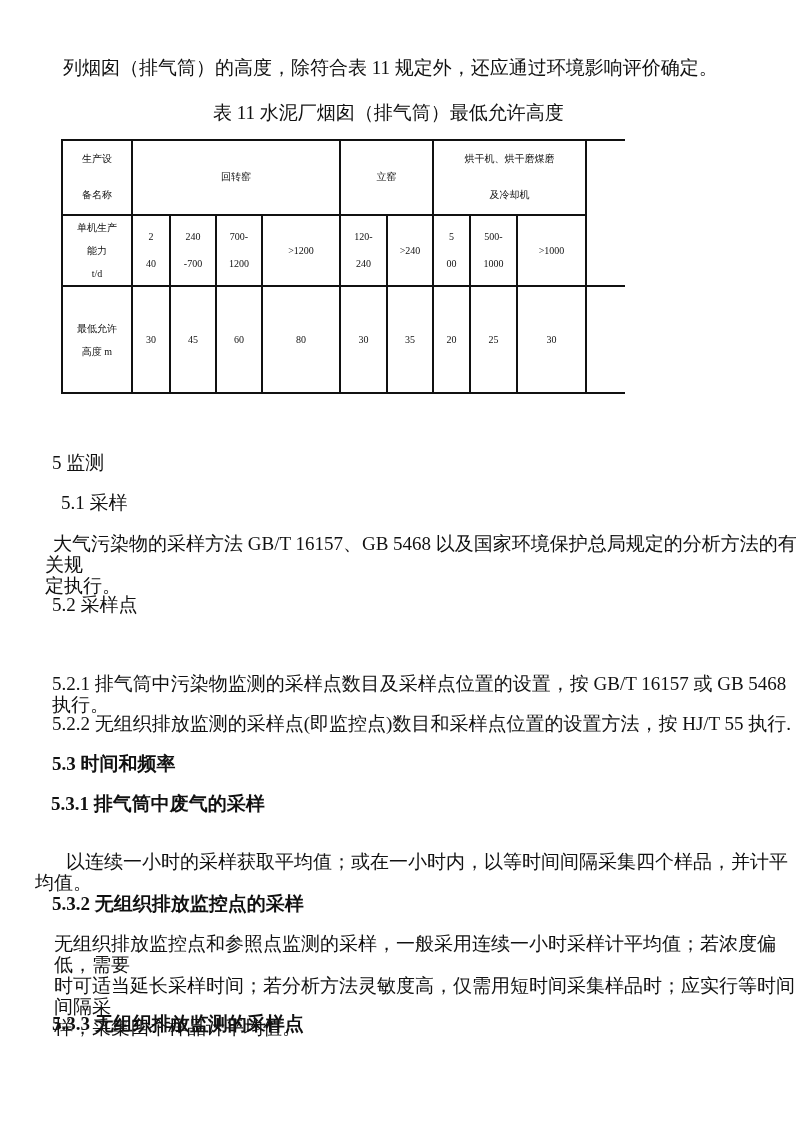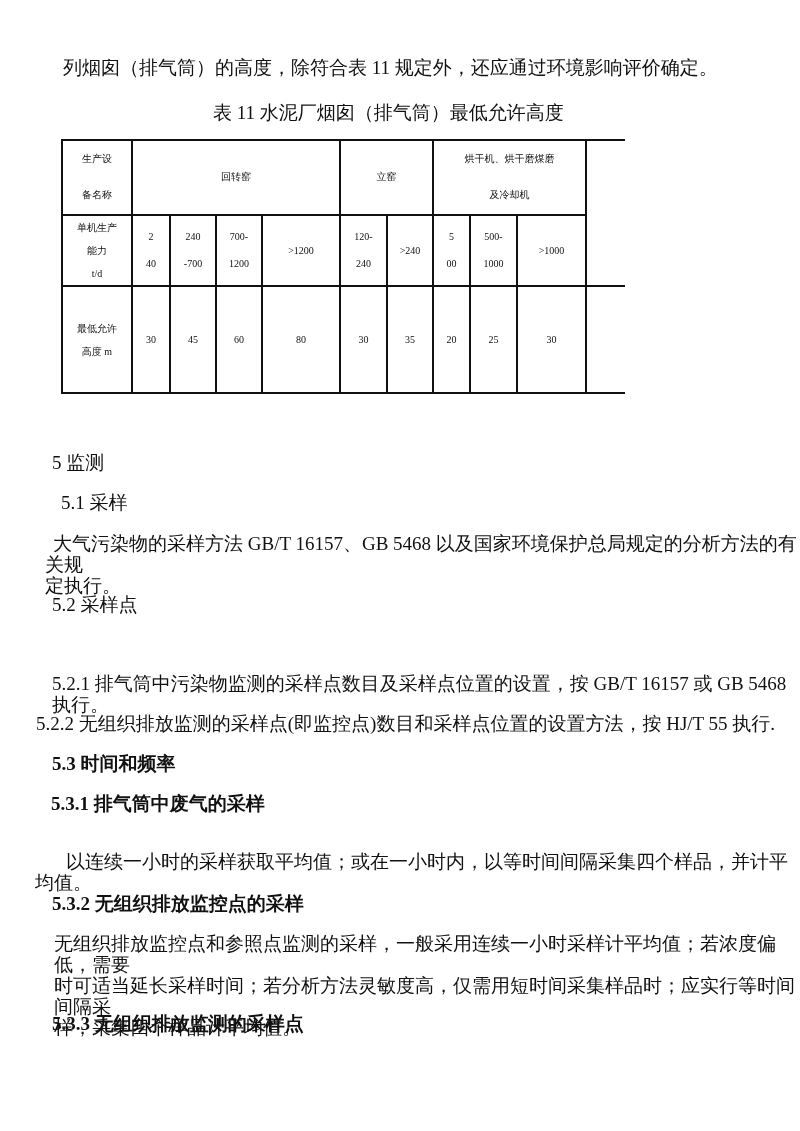--- a/index.html
+++ b/index.html
@@ -141,21 +141,21 @@
 
   <div class="txt" style="left:40px; top:492px;margin-left:21px;">5.1 采样</div>
 
   <div class="txt" style="left:45px; top:533px; text-indent:8px;">大气污染物的采样方法 GB/T 16157、GB 5468 以及国家环境保护总局规定的分析方法的有关规
 定执行。</div>
 
   <div class="txt" style="left:52px; top:594px;">5.2 采样点</div>
 
   <div class="txt" style="left:52px; top:673px;">5.2.1 排气筒中污染物监测的采样点数目及采样点位置的设置，按 GB/T 16157 或 GB 5468 执行。</div>
 
-  <div class="txt" style="left:36px; top:713px;">5.2.2 无组织排放监测的采样点(即监控点)数目和采样点位置的设置方法，按 HJ/T 55 执行.</div>
+  <div class="txt" style="left:52px; top:713px;">5.2.2 无组织排放监测的采样点(即监控点)数目和采样点位置的设置方法，按 HJ/T 55 执行.</div>
 
   <div class="txt bold" style="left:52px; top:753px;">5.3 时间和频率</div>
 
   <div class="txt bold" style="left:51px; top:793px;">5.3.1 排气筒中废气的采样</div>
 
   <div class="txt" style="left:35px; top:831px; text-indent:31px;margin-top:20px;">以连续一小时的采样获取平均值；或在一小时内，以等时间间隔采集四个样品，并计平
 均值。</div>
 
   <div class="txt bold" style="left:52px; top:893px;">5.3.2 无组织排放监控点的采样</div>
 

